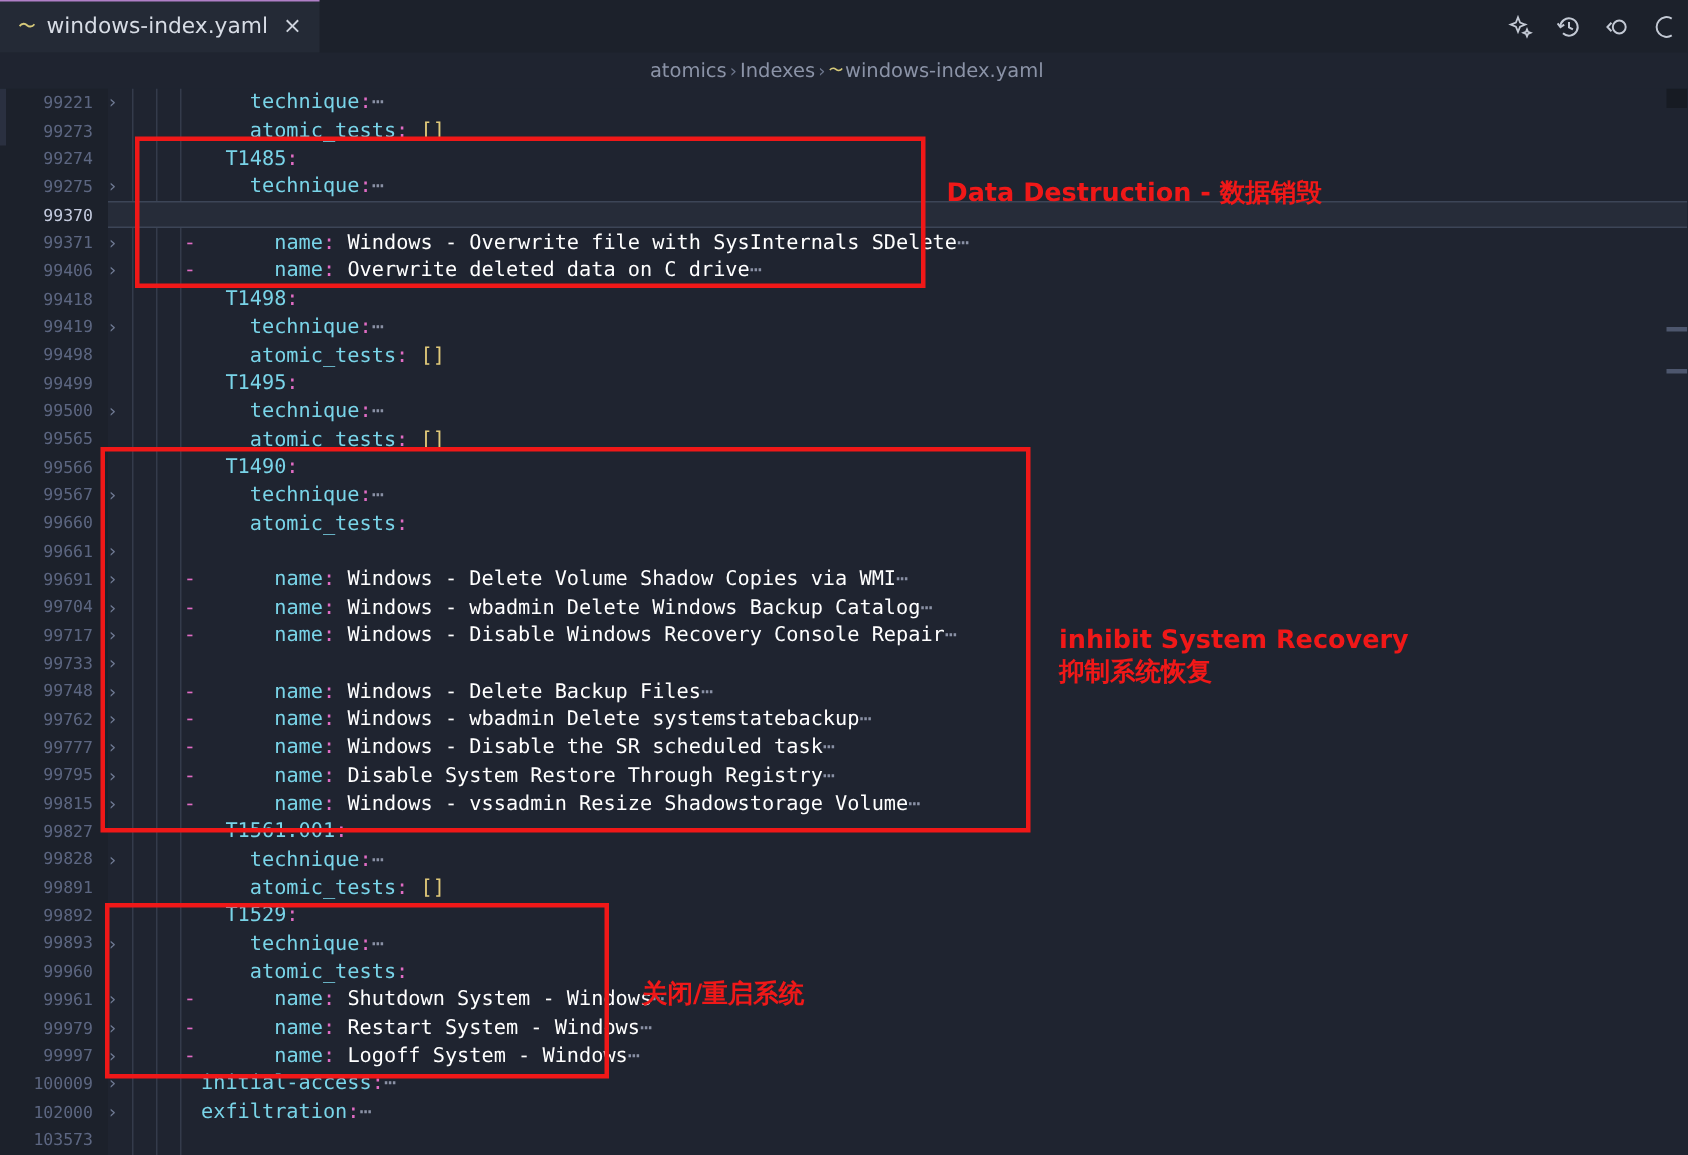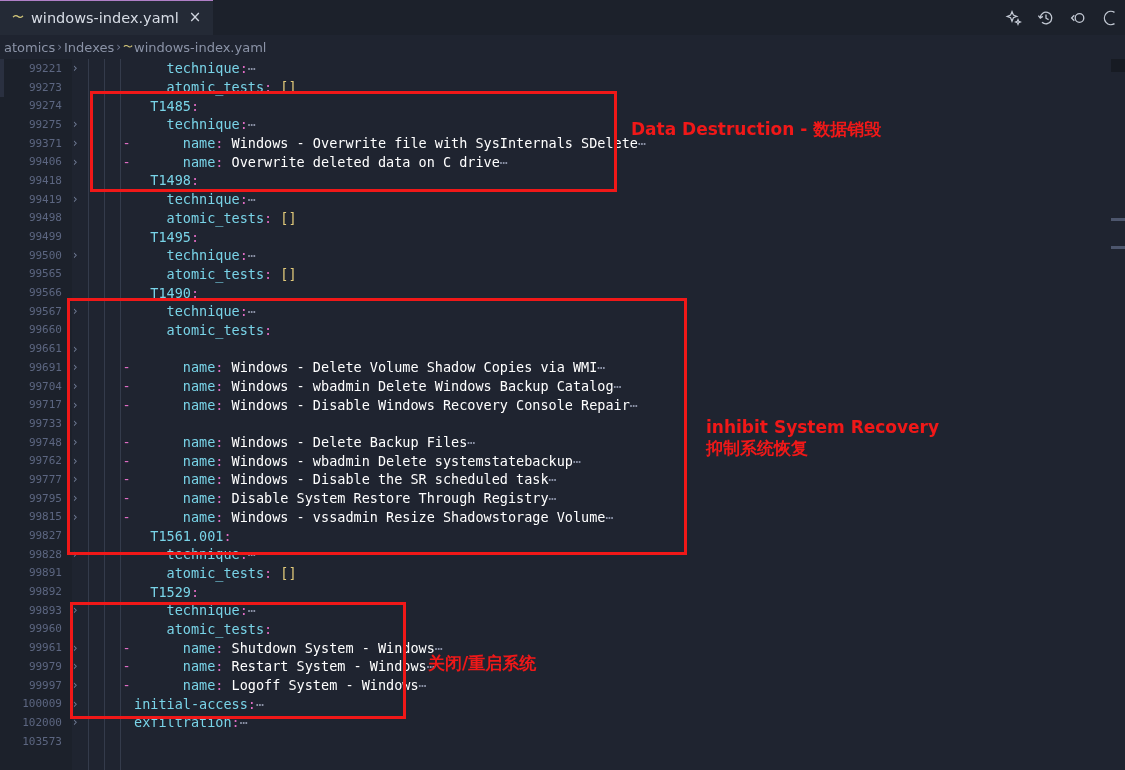--- a/index.html
+++ b/index.html
@@ -39,20 +39,21 @@
   }
   .tb-ico{ width:18px; height:18px; display:block; }
 
   
   .breadcrumb{
     height:24px; background:#1f2430;
     display:flex; align-items:center; gap:2px;
     padding-left:4px;
     font-family:"DejaVu Sans", sans-serif; font-size:13px;
     color:#8b93a7;
+    justify-content:center;
   }
   .bc-item{ color:#8b93a7; }
   .bc-sep{ color:#6d768c; font-size:12px; }
   .bc-icon{ color:#d6c97a; font-size:10px; letter-spacing:-1px;
             font-family:"DejaVu Sans Mono", monospace; }
 
   
   .editor{
     position:relative;
     height:711px;
@@ -188,20 +189,21 @@
   <div class="sb-mark" style="top:187px"></div>
 
   <div class="guide" style="left: 88px; top: 0px; height: 711px;"></div>
     <div class="guide" style="left: 104px; top: 0px; height: 711px;"></div>
     <div class="guide" style="left: 120px; top: 0px; height: 711px;"></div>
     <div class="lines" id="lines">
       <div class="row"><span class="ln">99221</span><span class="fold">›</span><span class="code">    <span class="k">technique</span><span class="p">:</span><span class="el">⋯</span></span></div>
       <div class="row"><span class="ln">99273</span><span class="fold"></span><span class="code">    <span class="k">atomic_tests</span><span class="p">:</span> <span class="b">[]</span></span></div>
       <div class="row"><span class="ln">99274</span><span class="fold"></span><span class="code">  <span class="k">T1485</span><span class="p">:</span></span></div>
       <div class="row"><span class="ln">99275</span><span class="fold">›</span><span class="code">    <span class="k">technique</span><span class="p">:</span><span class="el">⋯</span></span></div>
+      <div class="row active"><div class="active-line" style="top: 0px;"></div><span class="ln">99370</span><span class="fold"></span><span class="code">    <span class="k">atomic_tests</span><span class="p">:</span></span><span class="cursor"></span><span class="blame">Atomic Red Team doc generator, 9个月前 • Generated docs from job=generate-docs branch=mast…</span></div>
       <div class="row"><span class="ln">99371</span><span class="fold">›</span><span class="code">    <span class="d">-</span> <span class="k">name</span><span class="p">:</span> <span class="s">Windows - Overwrite file with SysInternals SDelete</span><span class="el">⋯</span></span></div>
       <div class="row"><span class="ln">99406</span><span class="fold">›</span><span class="code">    <span class="d">-</span> <span class="k">name</span><span class="p">:</span> <span class="s">Overwrite deleted data on C drive</span><span class="el">⋯</span></span></div>
       <div class="row"><span class="ln">99418</span><span class="fold"></span><span class="code">  <span class="k">T1498</span><span class="p">:</span></span></div>
       <div class="row"><span class="ln">99419</span><span class="fold">›</span><span class="code">    <span class="k">technique</span><span class="p">:</span><span class="el">⋯</span></span></div>
       <div class="row"><span class="ln">99498</span><span class="fold"></span><span class="code">    <span class="k">atomic_tests</span><span class="p">:</span> <span class="b">[]</span></span></div>
       <div class="row"><span class="ln">99499</span><span class="fold"></span><span class="code">  <span class="k">T1495</span><span class="p">:</span></span></div>
       <div class="row"><span class="ln">99500</span><span class="fold">›</span><span class="code">    <span class="k">technique</span><span class="p">:</span><span class="el">⋯</span></span></div>
       <div class="row"><span class="ln">99565</span><span class="fold"></span><span class="code">    <span class="k">atomic_tests</span><span class="p">:</span> <span class="b">[]</span></span></div>
       <div class="row"><span class="ln">99566</span><span class="fold"></span><span class="code">  <span class="k">T1490</span><span class="p">:</span></span></div>
       <div class="row"><span class="ln">99567</span><span class="fold">›</span><span class="code">    <span class="k">technique</span><span class="p">:</span><span class="el">⋯</span></span></div>

